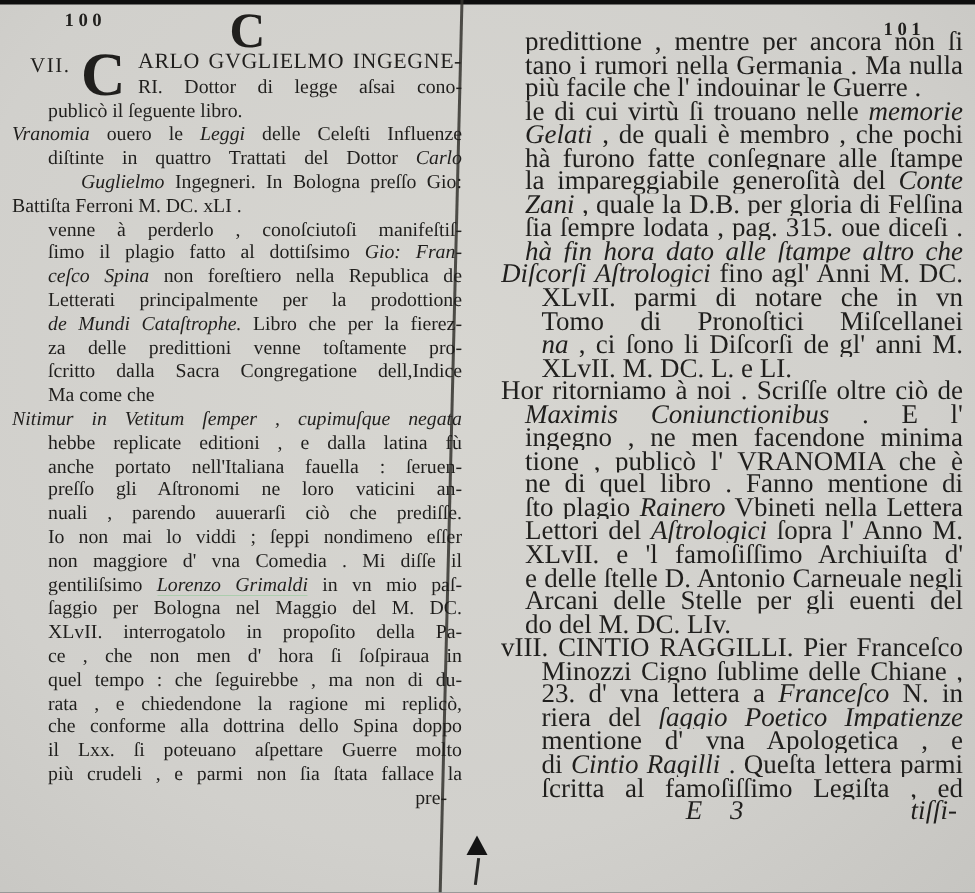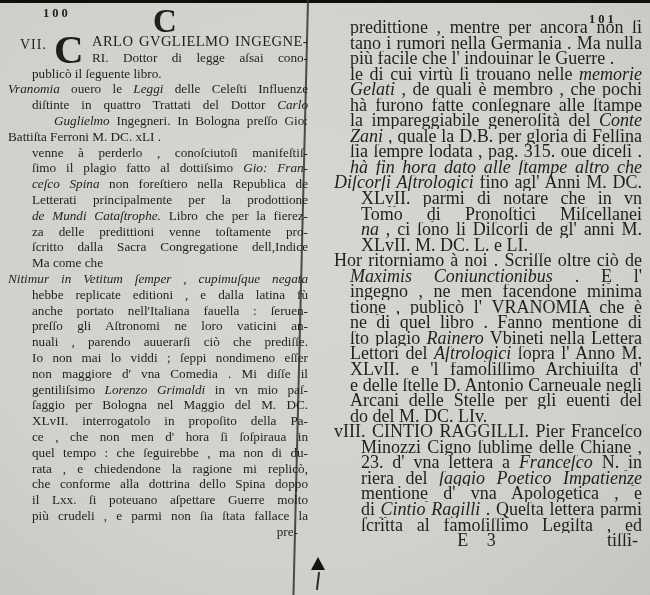--- a/index.html
+++ b/index.html
@@ -27,21 +27,21 @@
   .catch{text-align-last:right !important;padding-right:10px;}
   .it{font-style:italic;}
   .hl{border-bottom:3px solid var(--hl,#35c04d);}
   .entry-num{position:absolute;left:12px;top:3px;font-size:14px;letter-spacing:1px;}
   .dropcap{position:absolute;left:46px;top:-5px;font-size:41px;line-height:41px;font-weight:600;}
   .divider{position:absolute;left:307px;top:0;width:1.6px;height:600px;background:#34322e;opacity:.85;
            transform:rotate(1.4deg);transform-origin:top left;}
   .tri{position:absolute;left:311px;top:557px;width:0;height:0;
        border-left:7px solid transparent;border-right:7px solid transparent;border-bottom:13px solid #141414;}
   .stem{position:absolute;left:317px;top:572px;width:2px;height:18px;background:#2a2a28;transform:rotate(7deg);}
-  .sigline{display:flex;}
+  .sigline{display:flex;font-style:italic;}
   .sigline .sp{width:40%;}
   .sigline .sig{letter-spacing:7px;}
   .sigline .cw{margin-left:auto;padding-right:4px;}
 </style>
 </head>
 <body>
 
 <div class="scan" style="--paper: #d7d6d1; --ink: #201f1d; --hl: #35c04d;">
   <div class="topbar"></div>
   <div class="pnum l">100</div>

